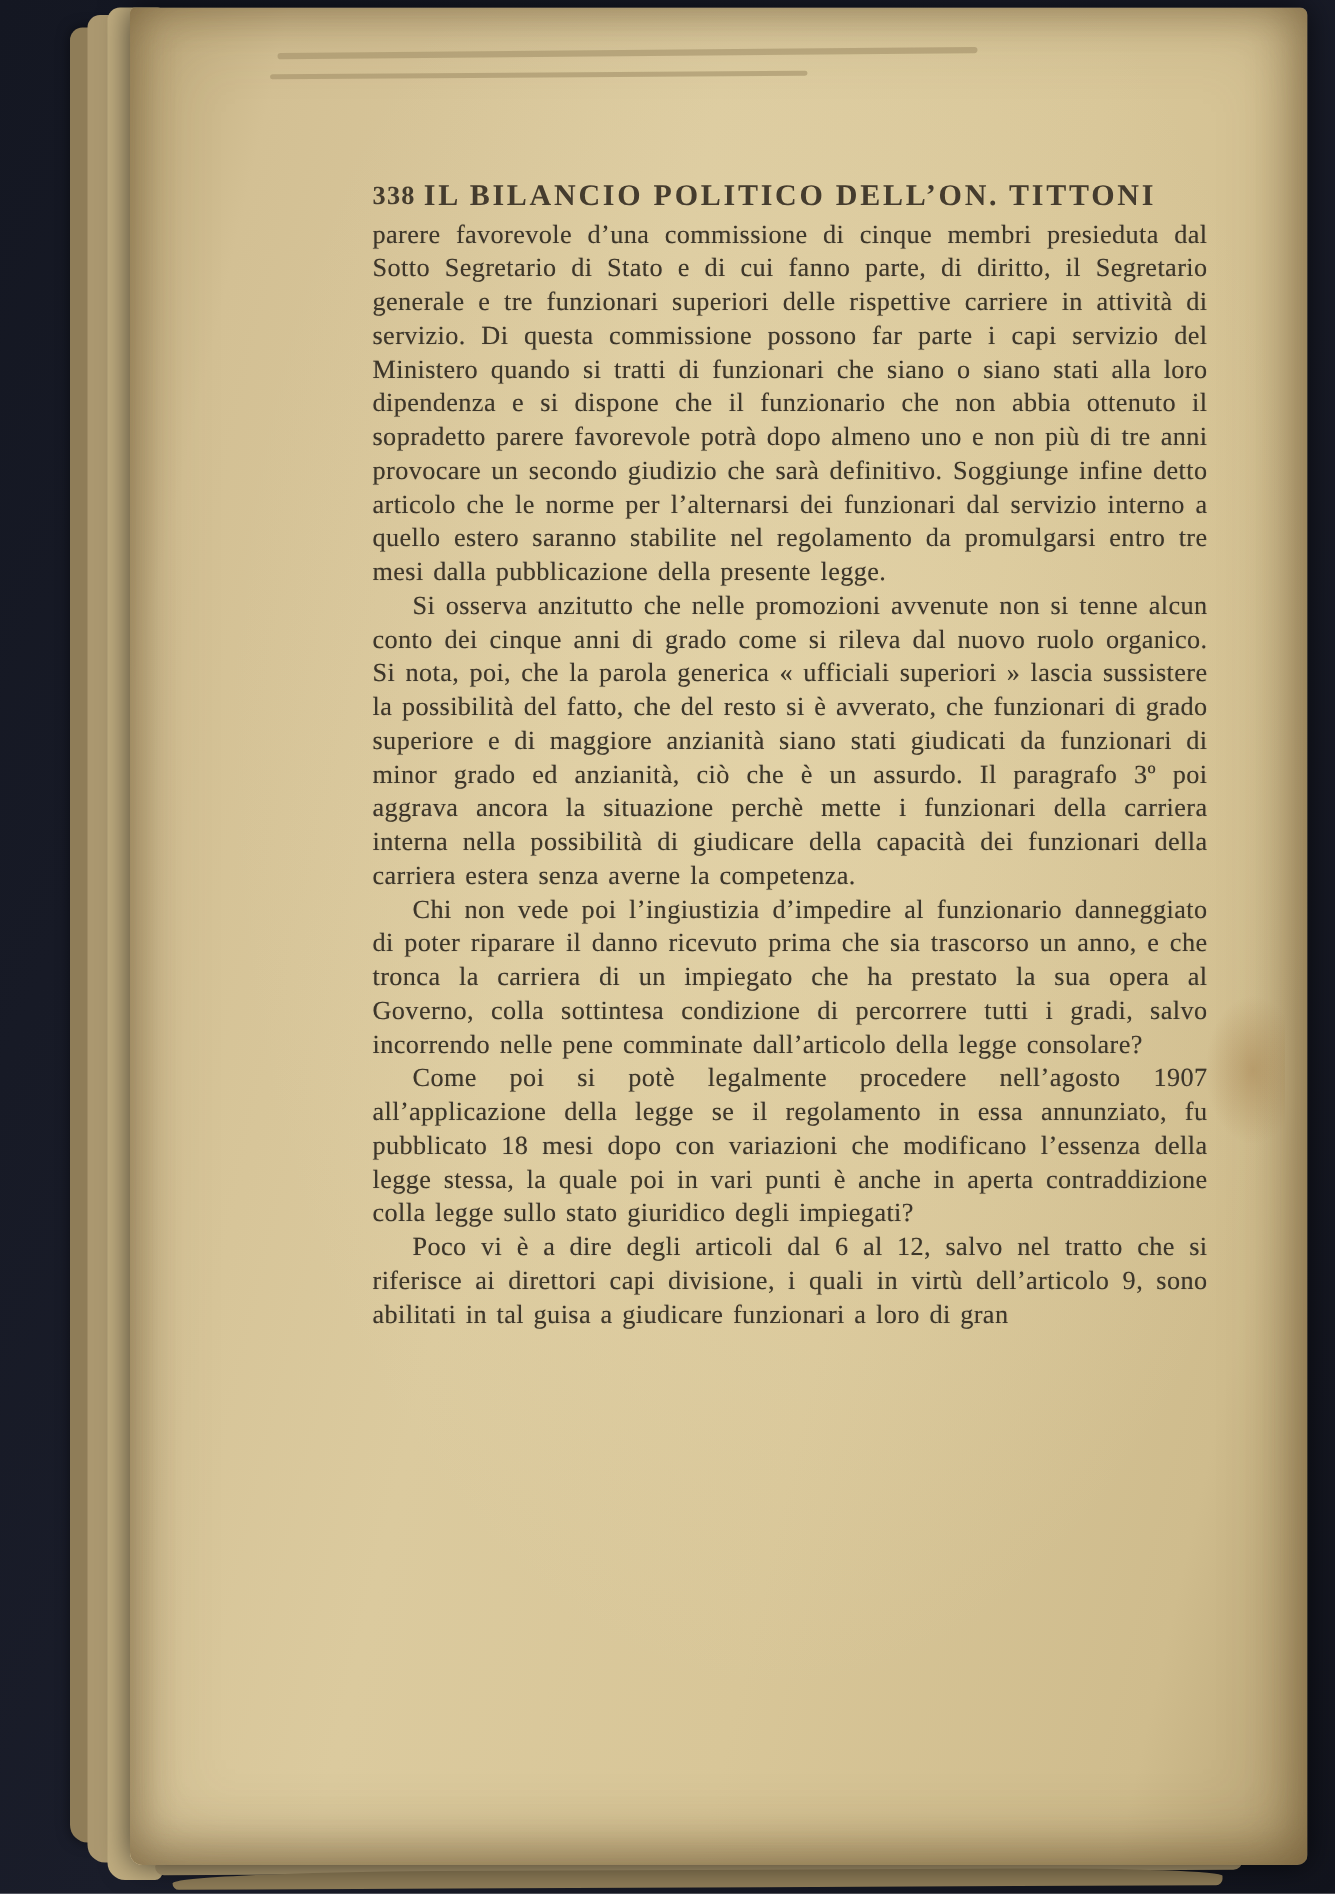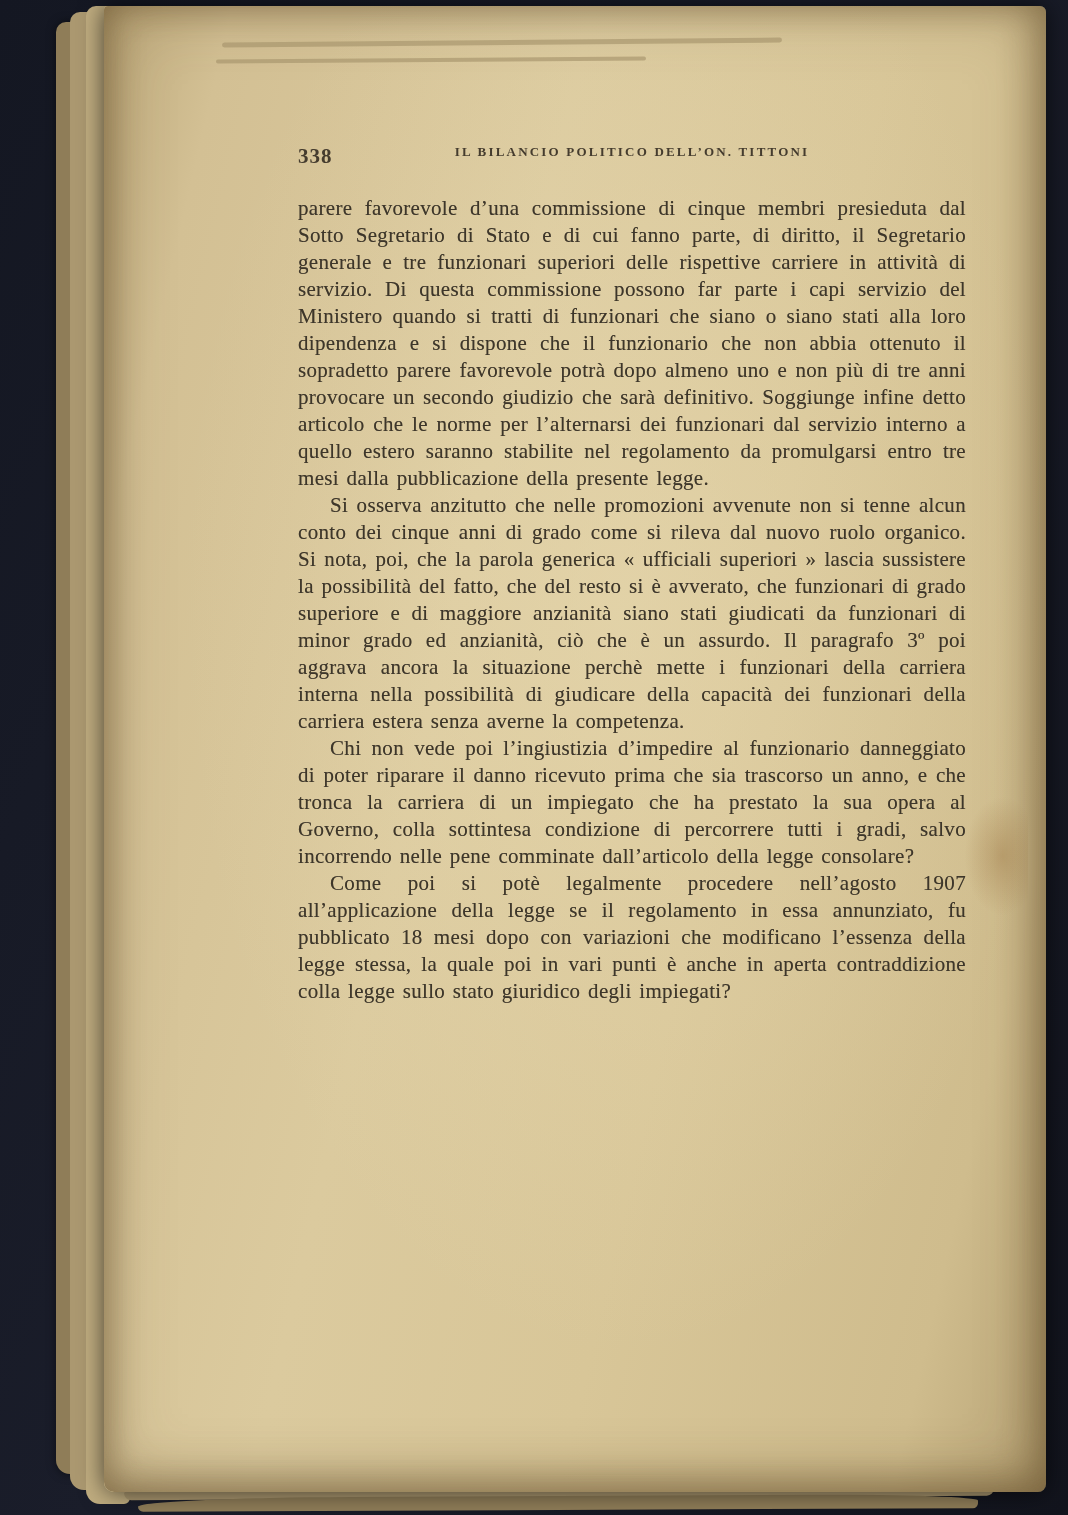--- a/index.html
+++ b/index.html
@@ -89,28 +89,28 @@
     position: absolute;
     left: 0;
     top: 0;
     font-size: 21px;
     font-weight: bold;
     letter-spacing: 1px;
   }
   .running-header {
     display: block;
     text-align: center;
-    font-size: 13px;
+    font-size: 24px;
     font-weight: bold;
     letter-spacing: 2.2px;
     white-space: nowrap;
   }
 
   .page-body {
-    margin-top: 23px;
+    margin-top: 2px;
     color: #3d362a;
     font-size: 21px;
     line-height: 27px;
     text-align: justify;
     word-spacing: 0.10em;
     letter-spacing: 0.015em;
     text-shadow: 0 0 0.6px rgba(61, 54, 42, 0.45);
   }
   .page-body p { margin: 0; }
   .page-body p.indent { text-indent: 32px; }
@@ -137,17 +137,18 @@
       <div class="header-row">
         <span class="page-number">338</span>
         <span class="running-header">IL BILANCIO POLITICO DELL’ON. TITTONI</span>
       </div>
 
       <div class="page-body">
         <p>parere favorevole d’una commissione di cinque membri presieduta dal Sotto Segretario di Stato e di cui fanno parte, di diritto, il Segretario generale e tre funzionari superiori delle rispettive carriere in attività di servizio. Di questa commissione possono far parte i capi servizio del Ministero quando si tratti di funzionari che siano o siano stati alla loro dipendenza e si dispone che il funzionario che non abbia ottenuto il sopradetto parere favorevole potrà dopo almeno uno e non più di tre anni provocare un secondo giudizio che sarà definitivo. Soggiunge infine detto articolo che le norme per l’alternarsi dei funzionari dal servizio interno a quello estero saranno stabilite nel regolamento da promulgarsi entro tre mesi dalla pubblicazione della presente legge.</p>
         <p class="indent">Si osserva anzitutto che nelle promozioni avvenute non si tenne alcun conto dei cinque anni di grado come si rileva dal nuovo ruolo organico. Si nota, poi, che la parola generica « ufficiali superiori » lascia sussistere la possibilità del fatto, che del resto si è avverato, che funzionari di grado superiore e di maggiore anzianità siano stati giudicati da funzionari di minor grado ed anzianità, ciò che è un assurdo. Il paragrafo 3º poi aggrava ancora la situazione perchè mette i funzionari della carriera interna nella possibilità di giudicare della capacità dei funzionari della carriera estera senza averne la competenza.</p>
         <p class="indent">Chi non vede poi l’ingiustizia d’impedire al funzionario danneggiato di poter riparare il danno ricevuto prima che sia trascorso un anno, e che tronca la carriera di un impiegato che ha prestato la sua opera al Governo, colla sottintesa condizione di percorrere tutti i gradi, salvo incorrendo nelle pene comminate dall’articolo della legge consolare?</p>
         <p class="indent">Come poi si potè legalmente procedere nell’agosto 1907 all’applicazione della legge se il regolamento in essa annunziato, fu pubblicato 18 mesi dopo con variazioni che modificano l’essenza della legge stessa, la quale poi in vari punti è anche in aperta contraddizione colla legge sullo stato giuridico degli impiegati?</p>
+        <p class="indent">Poco vi è a dire degli articoli dal 6 al 12, salvo nel tratto che si riferisce ai direttori capi divisione, i quali in virtù dell’articolo 9, sono abilitati in tal guisa a giudicare funzionari a loro di gran</p>
       </div>
     </div>
   </div>
 
 </div>
 
 </body></html>

